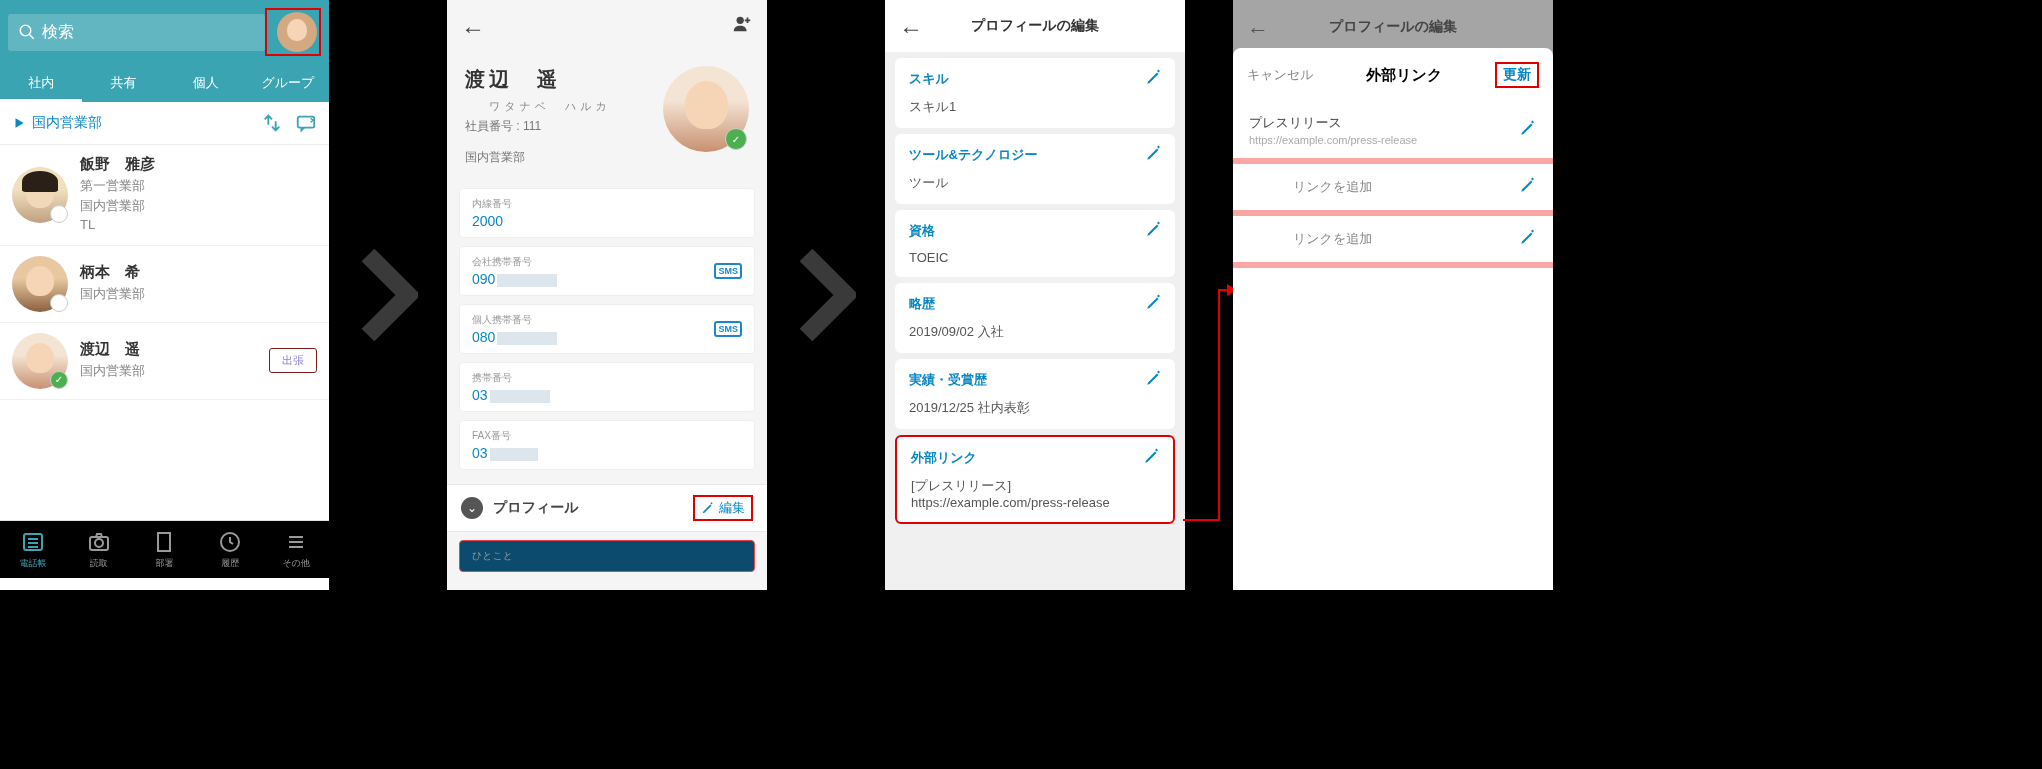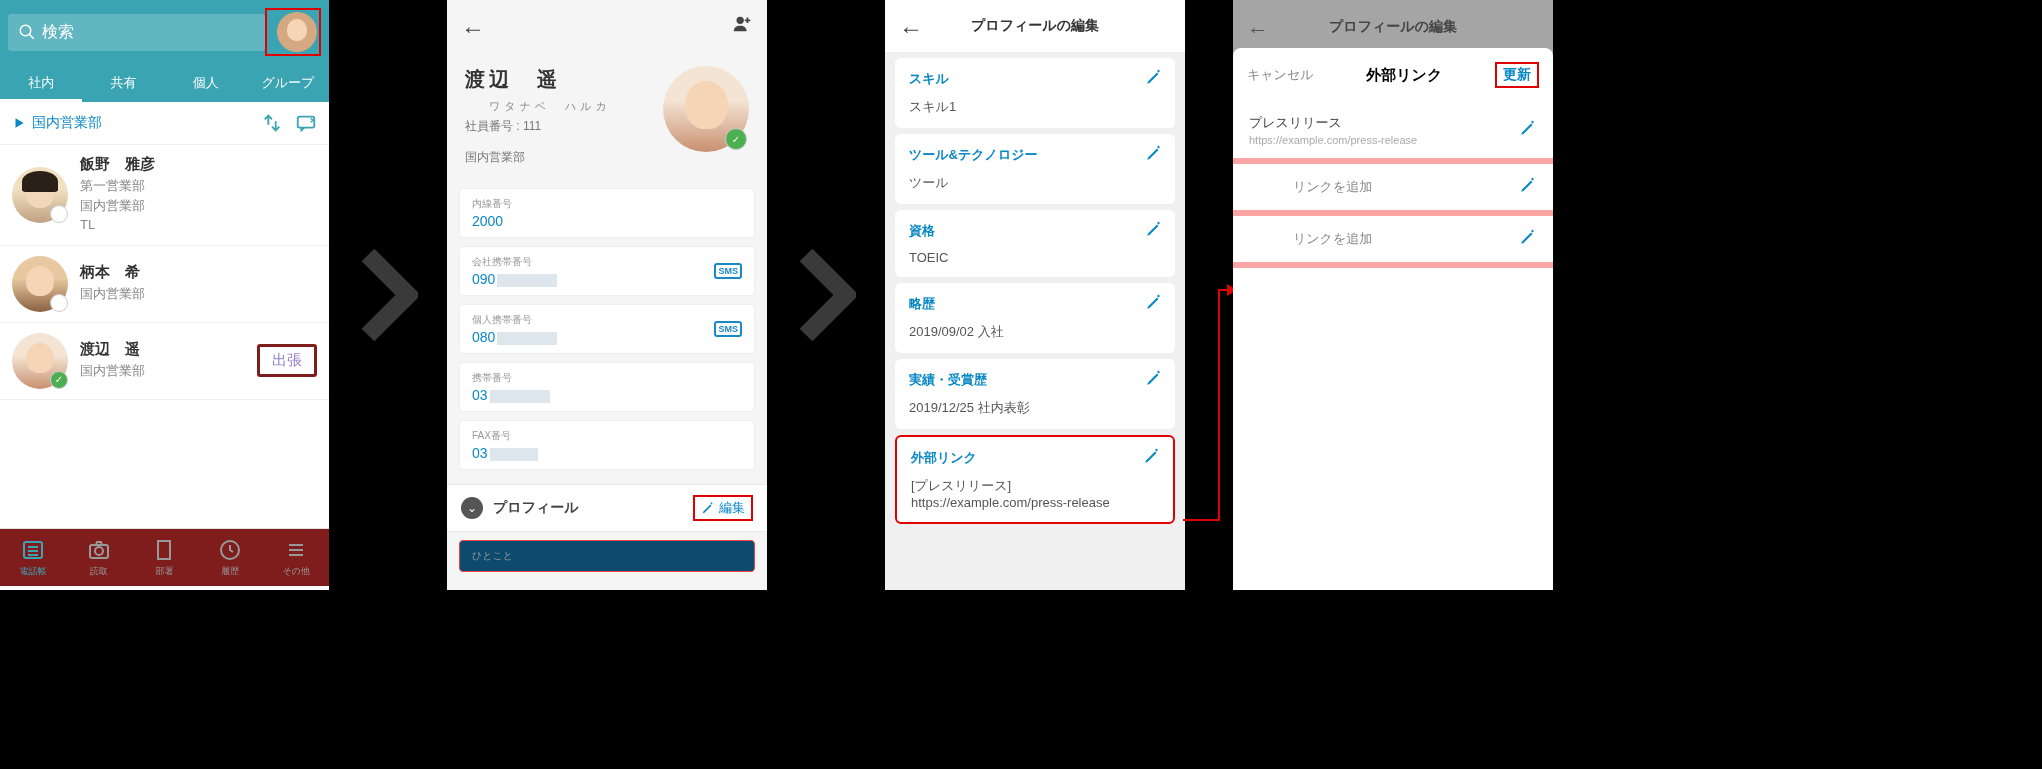--- a/index.html
+++ b/index.html
@@ -29,22 +29,22 @@
 .avatar-med { width: 56px; height: 56px; border-radius: 50%; background: #ddd; position: relative; flex-shrink: 0; }
 .avatar-med.f1 { background: linear-gradient(#f0e0c0 40%, #c0a080); }
 .avatar-med.f2 { background: linear-gradient(#e8c8a0 40%, #8b6040); }
 .avatar-med.f3 { background: linear-gradient(#f4e4d4 40%, #c89070); }
 .presence-badge { position: absolute; bottom: 0; right: 0; width: 18px; height: 18px; border-radius: 50%; background: #fff; border: 1px solid #ccc; }
 .presence-badge.green { background: #4caf50; display:flex; align-items:center; justify-content:center; }
 .presence-badge.green::after { content:'✓'; color:#fff; font-size:10px; }
 .contact-info { flex: 1; }
 .contact-name { font-size: 15px; font-weight: 600; color: #333; margin-bottom: 2px; }
 .contact-meta { font-size: 13px; color: #888; line-height: 1.5; }
-.away-badge { border: 3px solid #7f1d1d; color: #9080d0; font-size: 15px; padding: 4px 12px; border-radius: 3px; }
-.bottom-nav { position: absolute; bottom: 4px; left: 0; right: 0; display: flex; border-top: 1px solid #e0e0e0; background: #7f1d1d; }
+.away-badge { border: 1px solid #7f1d1d; color: #9080d0; font-size: 11px; padding: 4px 12px; border-radius: 3px; }
+.bottom-nav { position: absolute; bottom: 12px; left: 0; right: 0; display: flex; border-top: 1px solid #e0e0e0; background: #000000; }
 .nav-item { flex: 1; text-align: center; padding: 8px 0; color: #999; font-size: 9px; }
 .nav-item.active { color: #3aa4b3; }
 .nav-icon { width: 26px; height: 26px; margin: 0 auto 2px; display: flex; align-items: center; justify-content: center; }
 .nav-icon svg { width: 24px; height: 24px; }
 
 
 .s2-header { display: flex; align-items: center; justify-content: space-between; padding: 12px 14px; background: #f5f5f5; }
 .back-arrow { color: #444; font-size: 24px; }
 .s2-icon-add { color: #444; }
 .s2-icon-add svg { width: 22px; height: 22px; fill: #444; }

